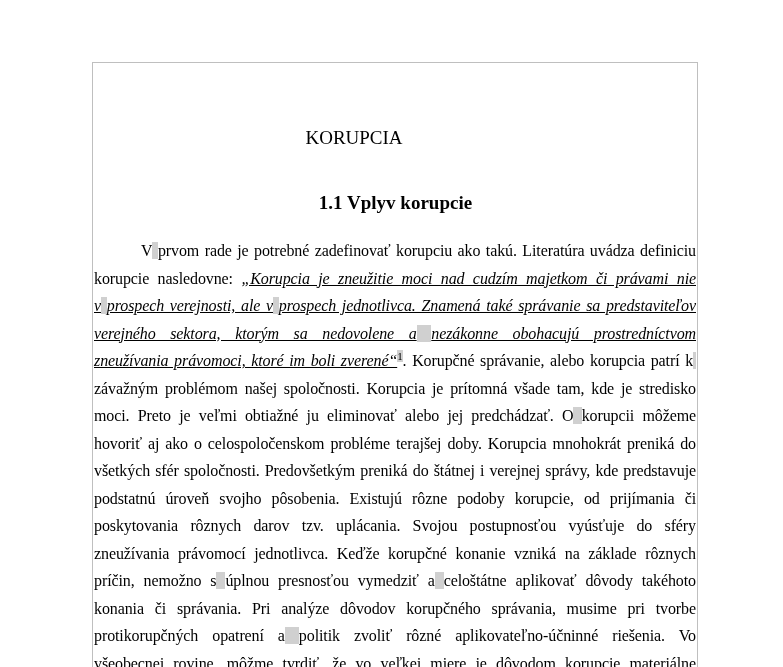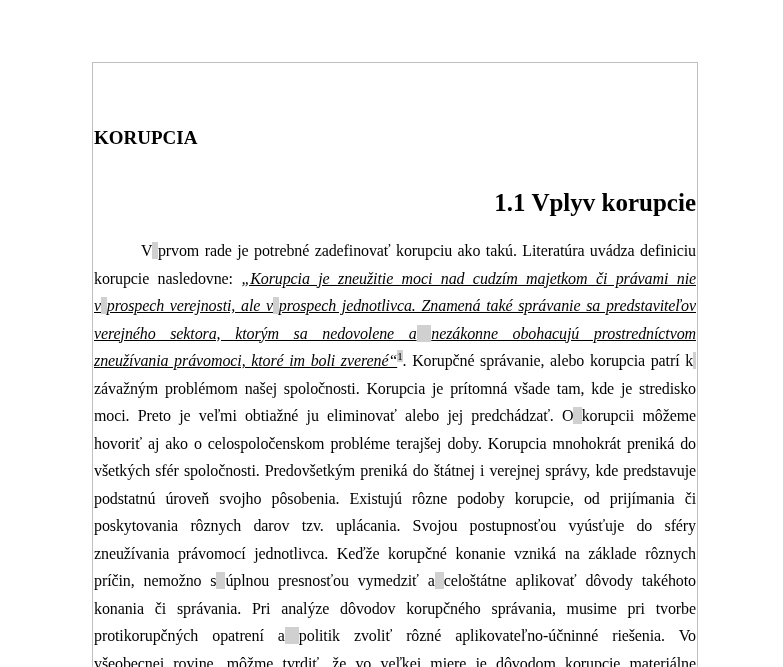--- a/index.html
+++ b/index.html
@@ -19,31 +19,31 @@
   .page {
     position: absolute;
     left: 92px; top: 62px;
     width: 606px; height: 780px;
     background: var(--page-background);
     border: 1px solid var(--page-border);
     border-bottom: none;
     padding: 0 1px;
   }
   .doc-title {
-    margin: 61px 90px 0 0;
-    text-align: left;
-    font-weight: bold;
+    margin: 61px 90px 0 8px;
+    text-align: center;
+    font-weight: normal;
     font-size: 19px;
     line-height: 28px;
   }
   .doc-heading {
     margin: 37px 0 0 1px;
-    text-align: right;
+    text-align: center;
     font-weight: bold;
-    font-size: 25px;
+    font-size: 19px;
     line-height: 28px;
   }
   .doc-paragraph {
     margin: 20px 0 0 0;
     font-size: 16px;
     line-height: 27.5px;
     text-align: justify;
     text-align-last: justify;
     text-indent: 47px;
     word-spacing: -1px;

